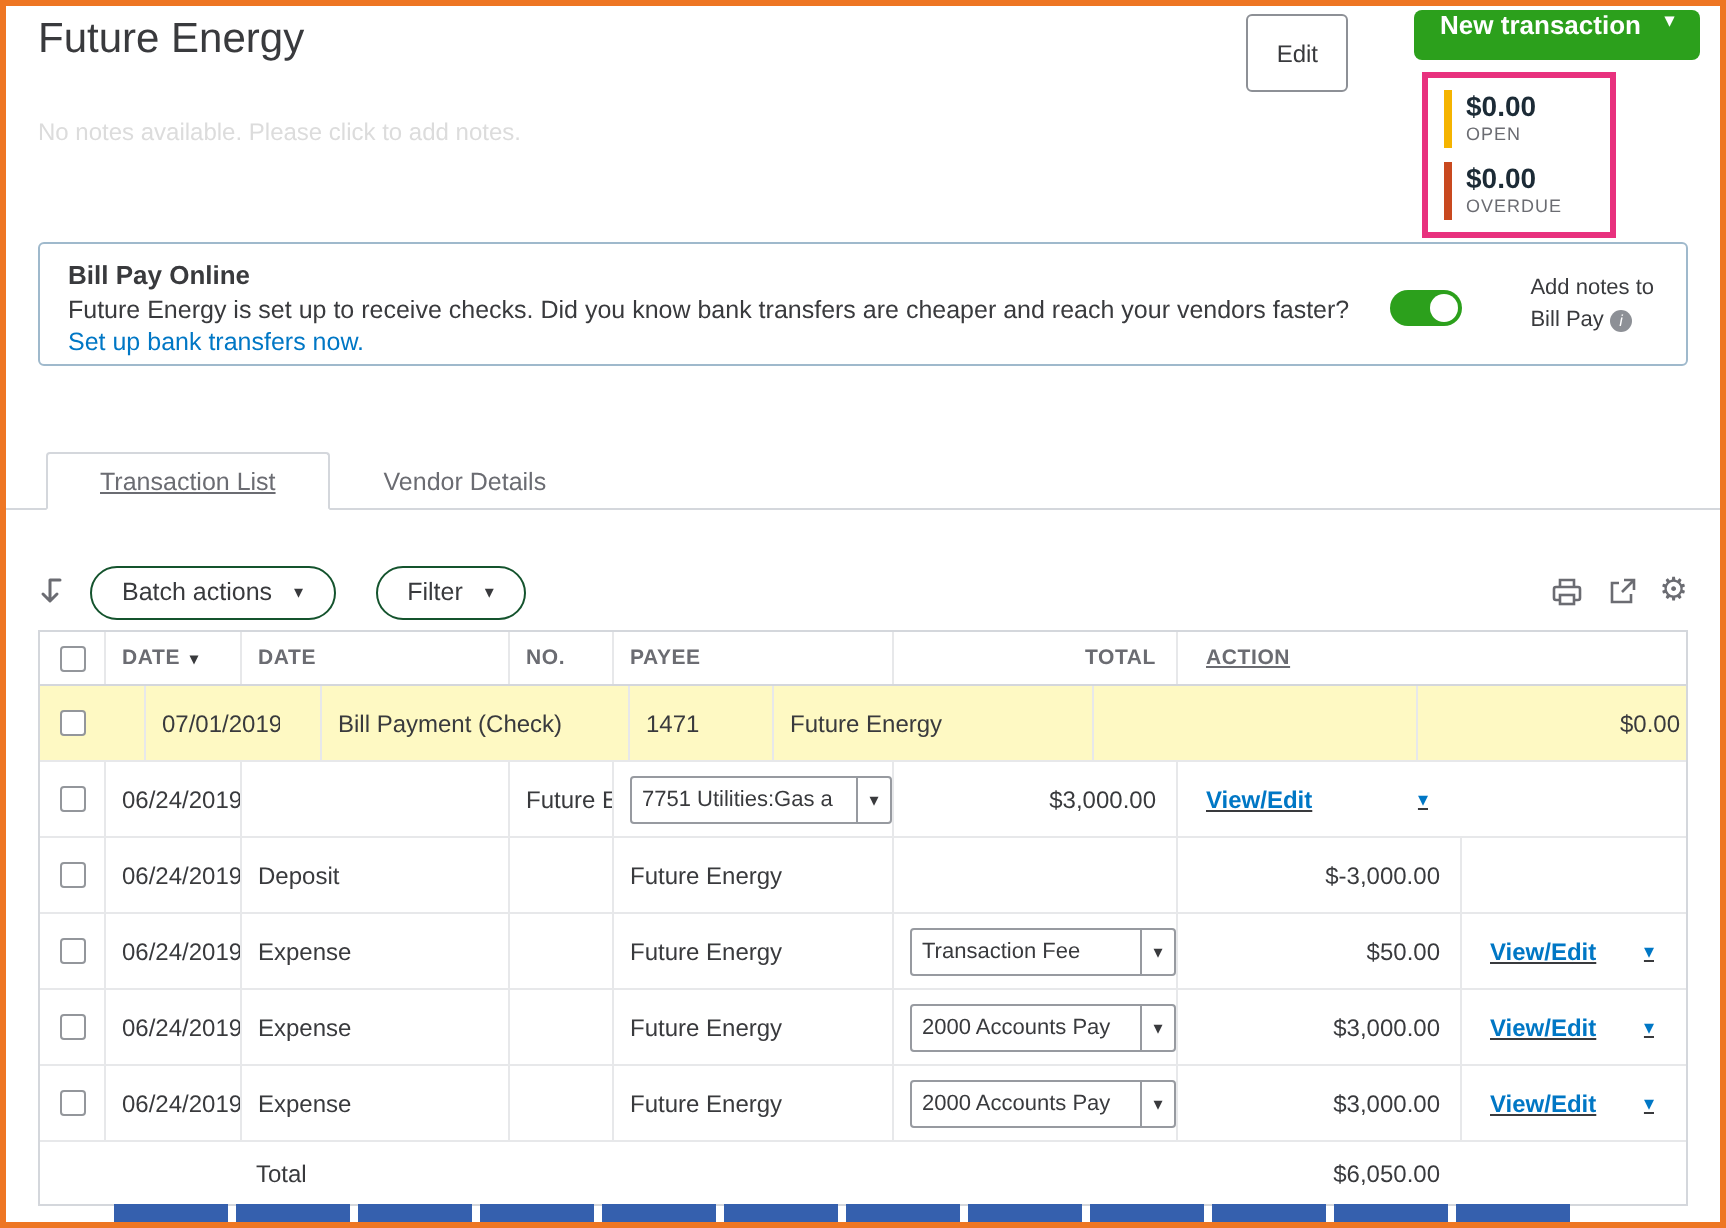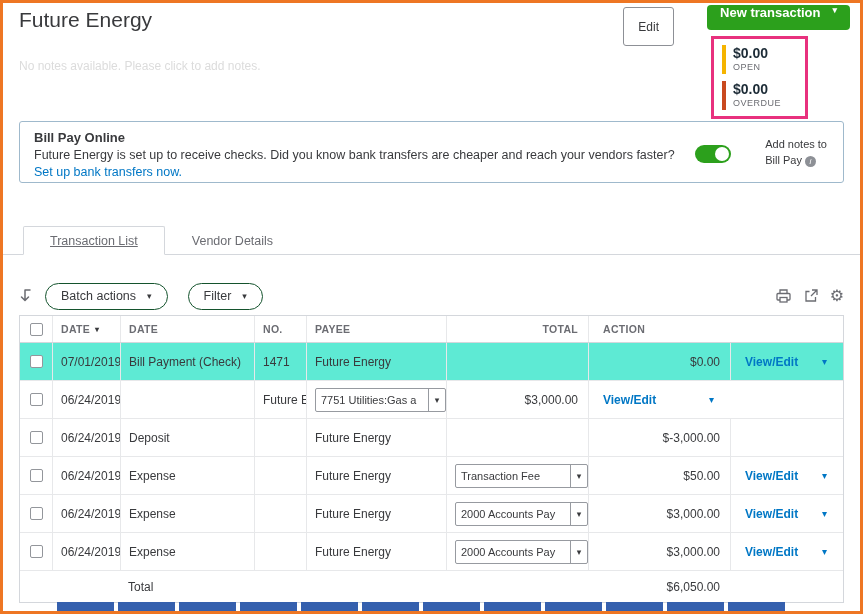--- a/index.html
+++ b/index.html
@@ -90,24 +90,24 @@
            border-left: 1px solid #D4D7DC; border-right: 1px solid #D4D7DC; }
   .thead, .trow, .tfoot { display: grid; grid-template-columns: var(--cols); align-items: center; }
   .thead { height: 28px; border-top: 1px solid #D4D7DC; border-bottom: 1px solid #D4D7DC; }
   .hcell { display: flex; align-items: center; height: 100%; padding-left: 8px;
            font-size: 10.5px; font-weight: bold; color: #6B6C72; letter-spacing: 0.3px;
            white-space: nowrap; overflow: hidden; }
   .hcell:not(:first-child), .cell:not(:first-child) { border-left: 1px solid #E7E8EA; }
   .sort-tri { font-size: 8px; color: #393A3D; margin-left: 5px; }
   .c-check { justify-content: center; padding-left: 0 !important; }
   .c-total { justify-content: flex-end; padding-right: 10px !important; }
-  .c-action { padding-left: 14px !important; padding-right: 16px; justify-content: space-between; }
+  .c-action { padding-left: 14px !important; padding-right: 16px; justify-content: space-between; text-decoration: underline; }
 
   .trow { height: 38px; border-bottom: 1px solid #E7E8EA; background: #fff; }
-  .trow.highlight { background: #5eead4; }
+  .trow.highlight { background: #fef9c3; gap: 20px; }
   .cell { display: flex; align-items: center; height: 100%; padding-left: 8px;
           font-size: 12px; color: #393A3D; white-space: nowrap; overflow: hidden; }
 
   .checkbox { display: inline-block; width: 13px; height: 13px; background: #fff;
               border: 1.5px solid #93969B; border-radius: 2px; cursor: pointer; }
 
   .catbox { display: inline-flex; width: 152px; height: 24px; background: #fff;
             border: 1px solid #979AA0; border-radius: 2px; cursor: pointer; }
   .cattext { flex: 1; font-size: 11px; color: #393A3D; line-height: 22px; padding: 0 5px;
              overflow: hidden; white-space: nowrap; }

